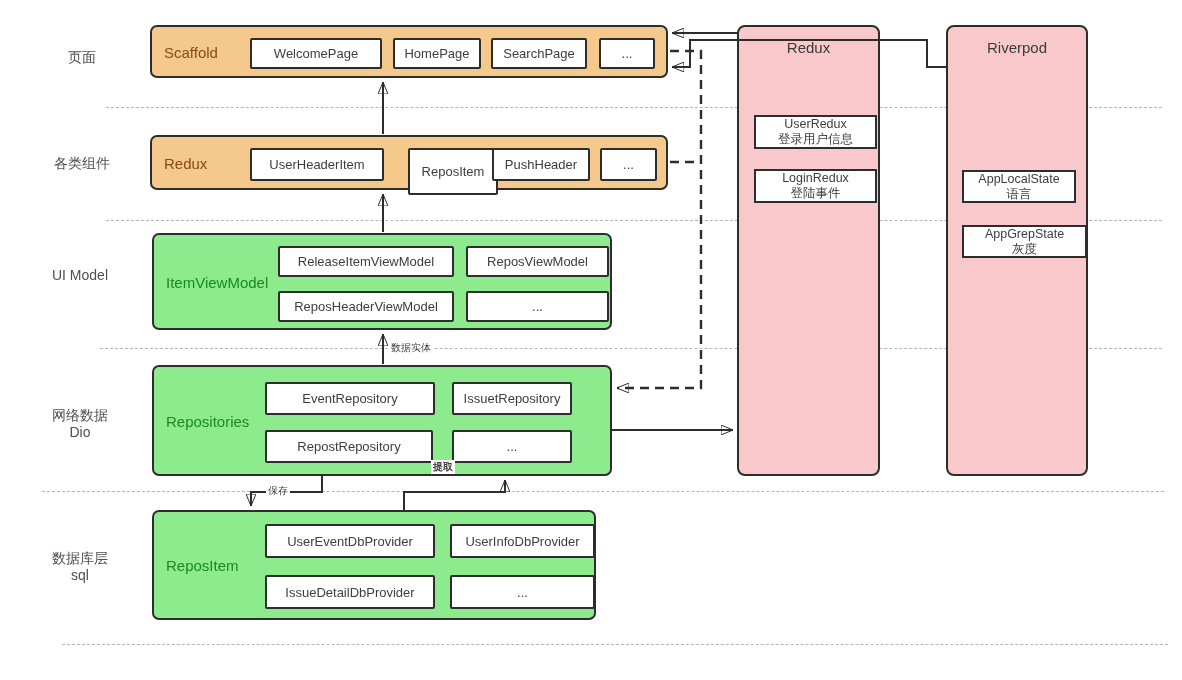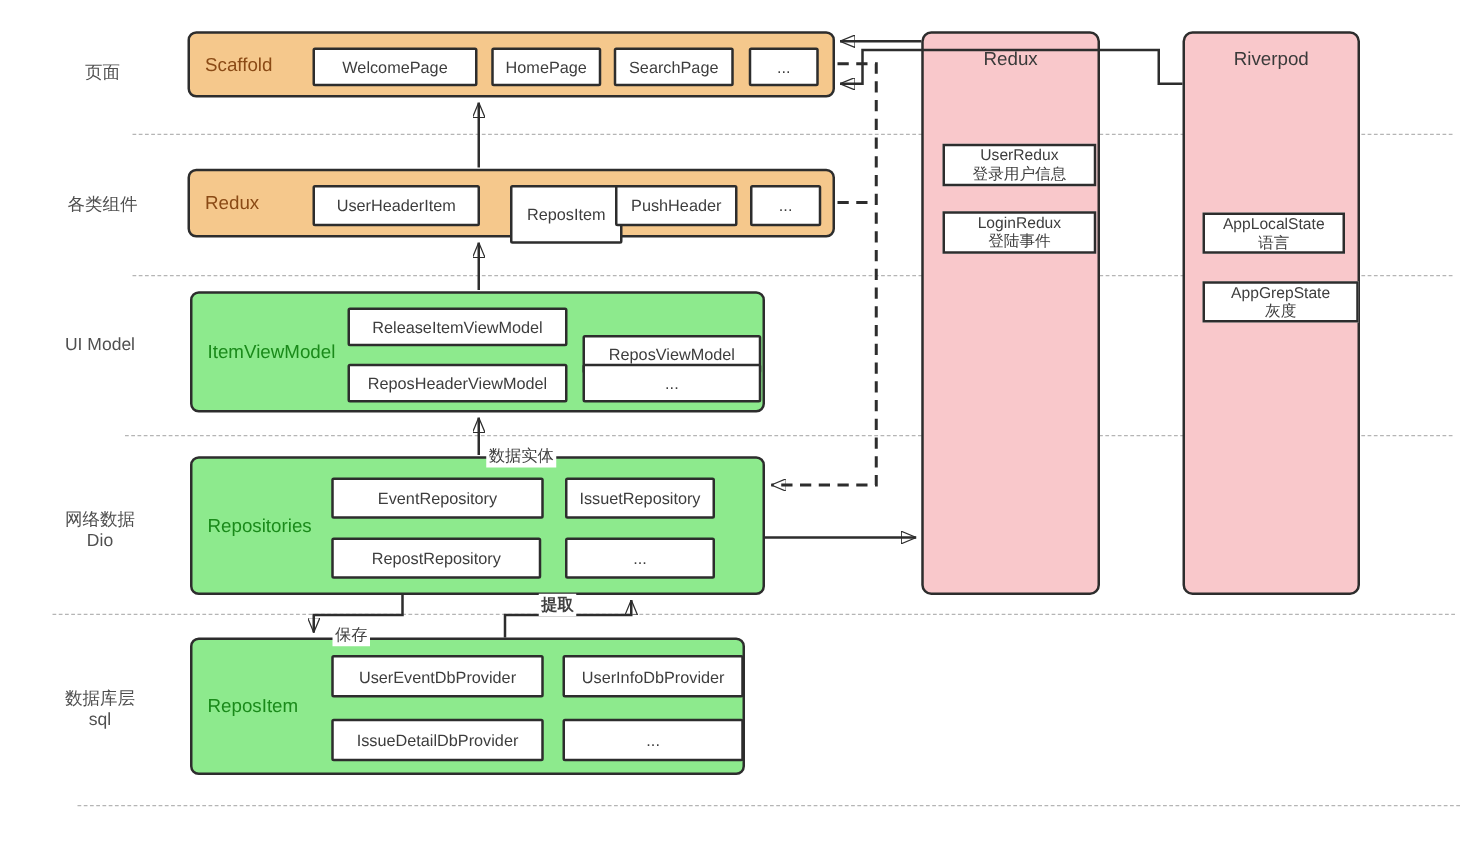--- a/index.html
+++ b/index.html
@@ -26,21 +26,21 @@
     position:absolute;background:#fff;border:2px solid var(--box-border);border-radius:2px;
     display:flex;align-items:center;justify-content:center;font-size:13px;color:var(--boxtext);
     box-sizing:border-box;white-space:nowrap;
   }
   .pink-title{position:absolute;top:12px;left:0;width:100%;text-align:center;font-size:15px;color:#3a3a3a;}
   .state-box{
     position:absolute;background:#fff;border:2px solid var(--box-border);
     display:flex;flex-direction:column;align-items:center;justify-content:center;
     font-size:12.5px;line-height:15px;color:var(--boxtext);box-sizing:border-box;
   }
-  .edge-label{position:absolute;font-size:13px;color:#3f3f3f;background:#fff;padding:0 2px;white-space:nowrap;margin-top:15px;}
+  .edge-label{position:absolute;font-size:10px;color:#3f3f3f;background:#fff;padding:0 2px;white-space:nowrap;}
   svg.wires{position:absolute;left:0;top:0;pointer-events:none;}
   svg.wires path{fill:none;stroke:var(--arrow);}
   svg.wires path.solid{stroke-width:2;}
   svg.wires path.dashed{stroke-width:2.4;stroke-dasharray:9 6;}
 </style>
 </head>
 <body>
 
 <div id="canvas">
 
@@ -80,21 +80,21 @@
     <span class="c-label">Redux</span>
     <div class="wbox" style="left:98px;top:11px;width:134px;height:33px;">UserHeaderItem</div>
     <div class="wbox" style="left:256px;top:11px;width:90px;height:47px;text-align:center;">ReposItem</div>
     <div class="wbox" style="left:340px;top:11px;width:98px;height:33px;">PushHeader</div>
     <div class="wbox" style="left:448px;top:11px;width:57px;height:33px;">...</div>
   </div>
 
   <div class="container green" style="left:152px;top:233px;width:460px;height:97px;">
     <span class="c-label">ItemViewModel</span>
     <div class="wbox" style="left:124px;top:11px;width:176px;height:31px;">ReleaseItemViewModel</div>
-    <div class="wbox" style="left:312px;top:11px;width:143px;height:31px;margin-top:22px;">ReposViewModel</div>
+    <div class="wbox" style="left:312px;top:11px;width:143px;height:31px;">ReposViewModel</div>
     <div class="wbox" style="left:124px;top:56px;width:176px;height:31px;">ReposHeaderViewModel</div>
     <div class="wbox" style="left:312px;top:56px;width:143px;height:31px;">...</div>
   </div>
 
   <div class="container green" style="left:152px;top:365px;width:460px;height:111px;">
     <span class="c-label">Repositories</span>
     <div class="wbox" style="left:111px;top:15px;width:170px;height:33px;">EventRepository</div>
     <div class="wbox" style="left:298px;top:15px;width:120px;height:33px;">IssuetRepository</div>
     <div class="wbox" style="left:111px;top:63px;width:168px;height:33px;">RepostRepository</div>
     <div class="wbox" style="left:298px;top:63px;width:120px;height:33px;">...</div>

